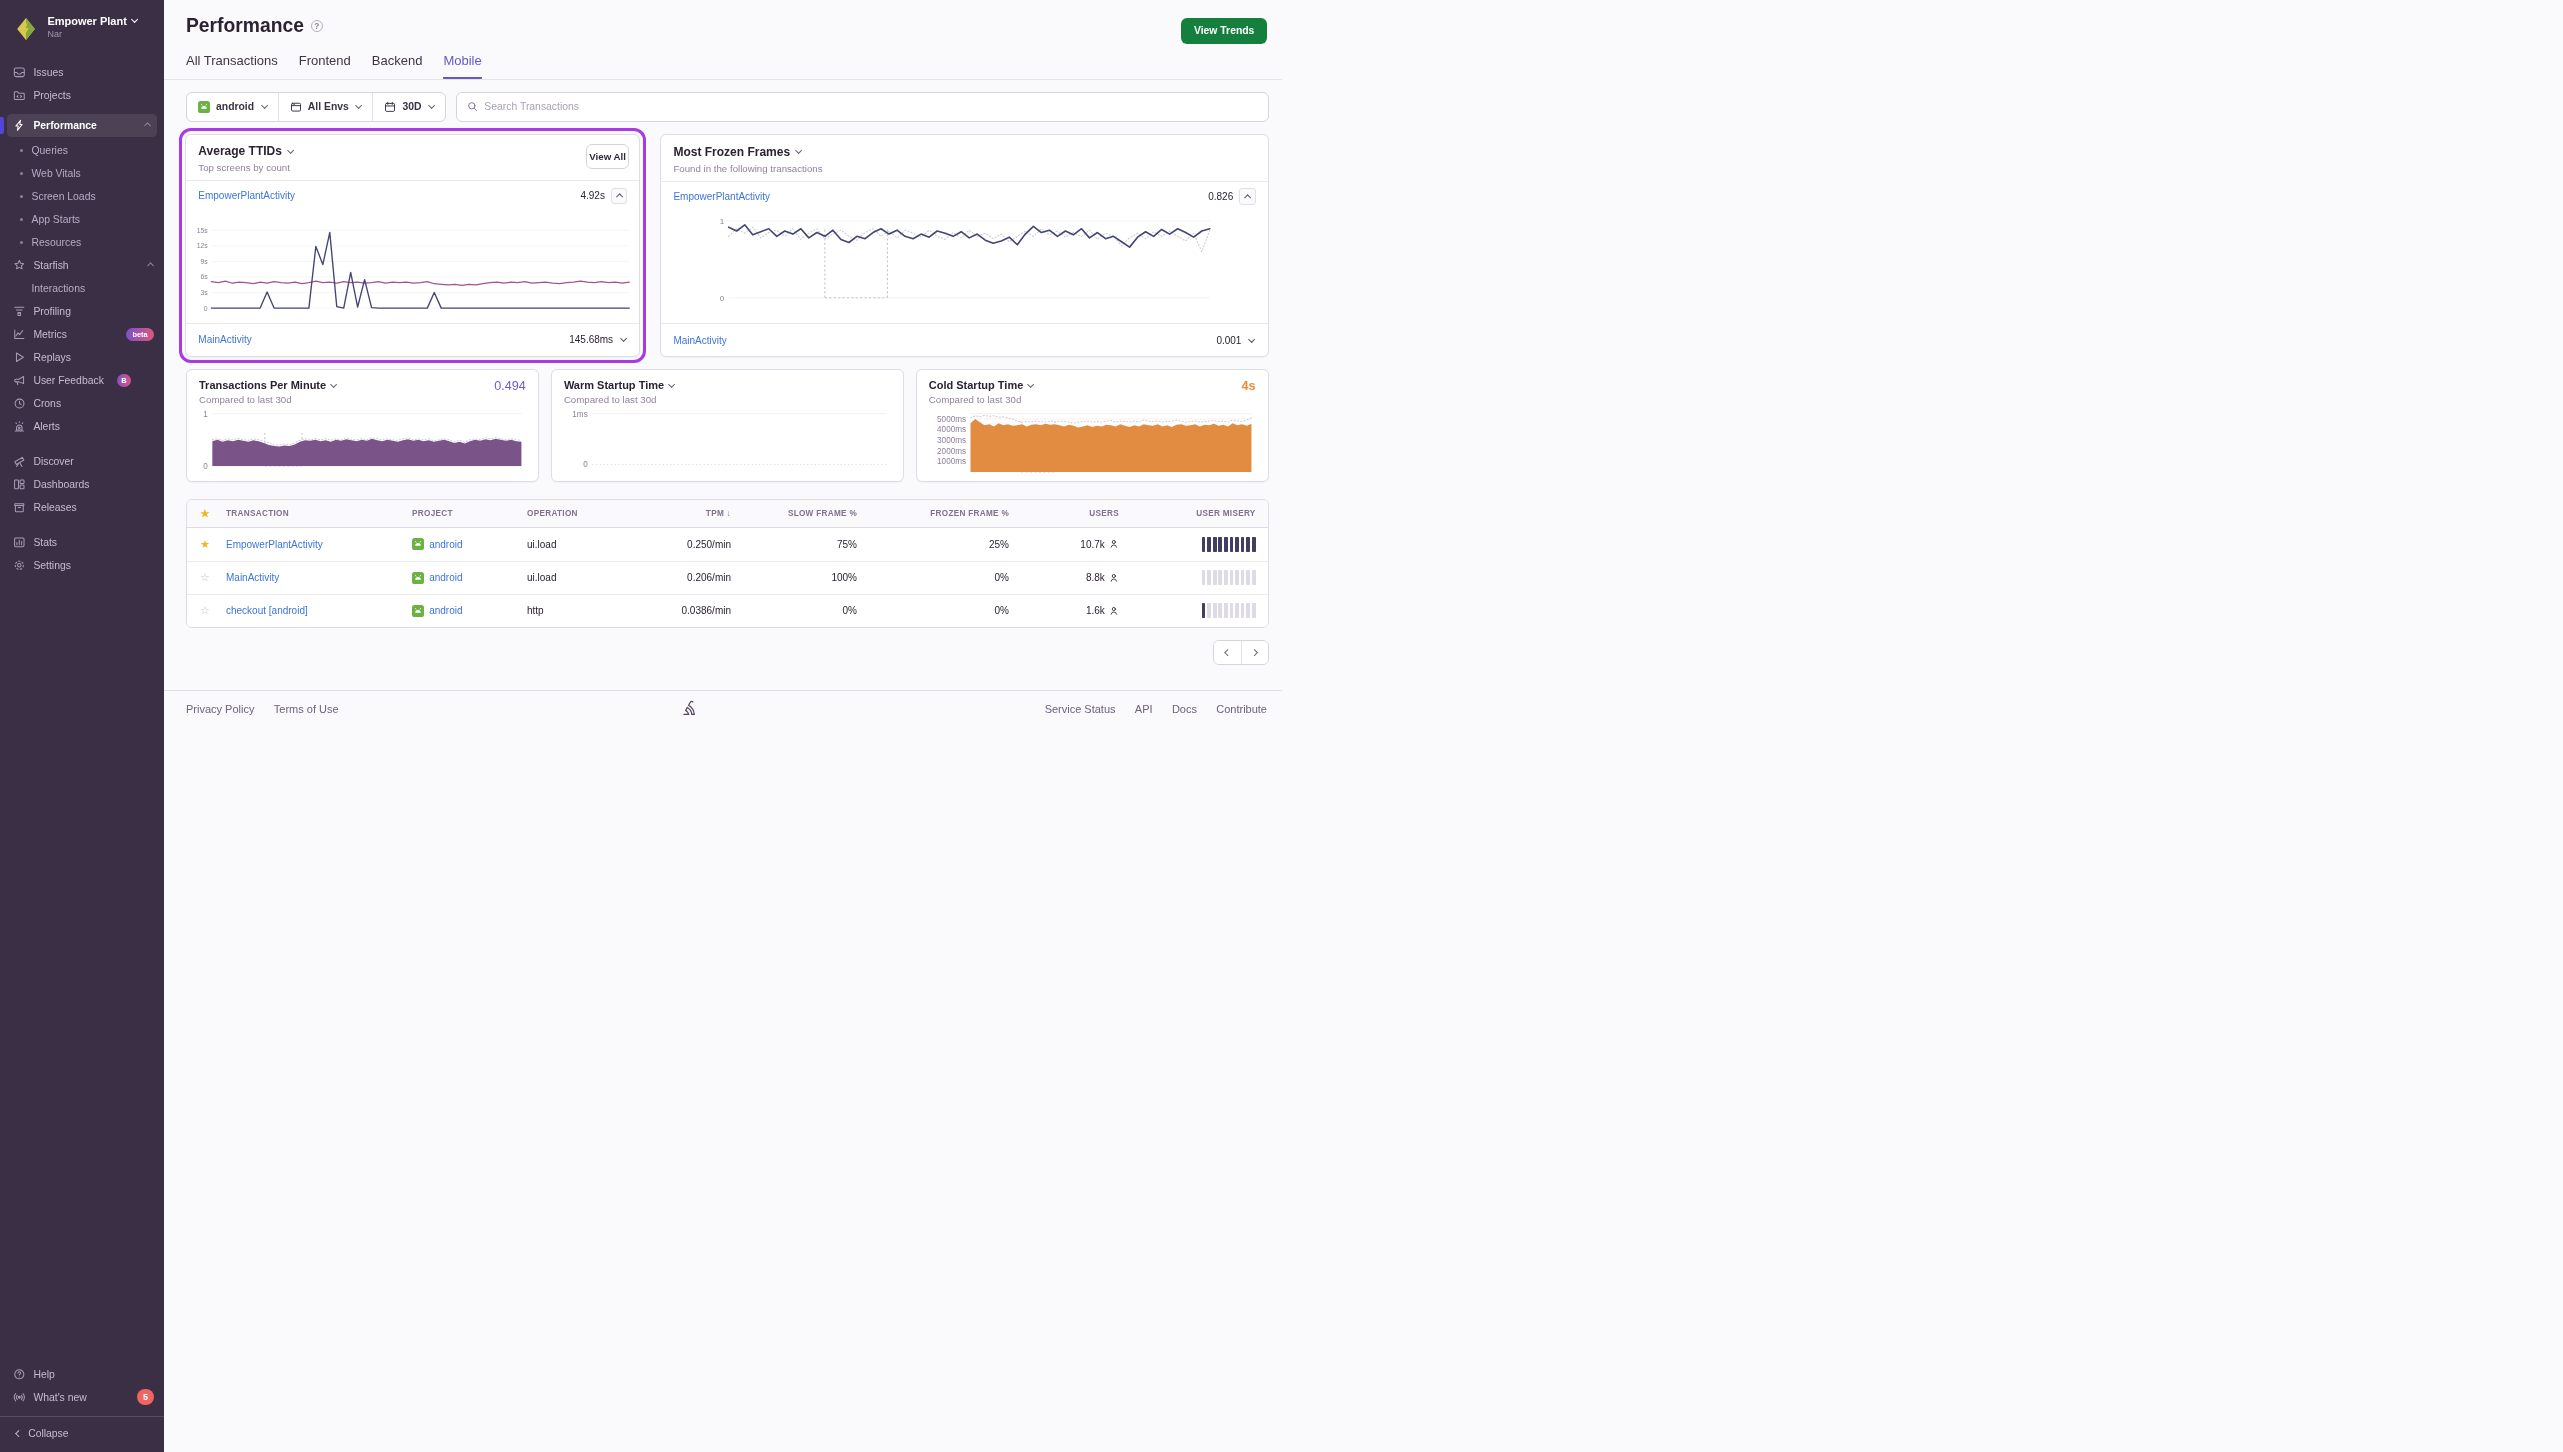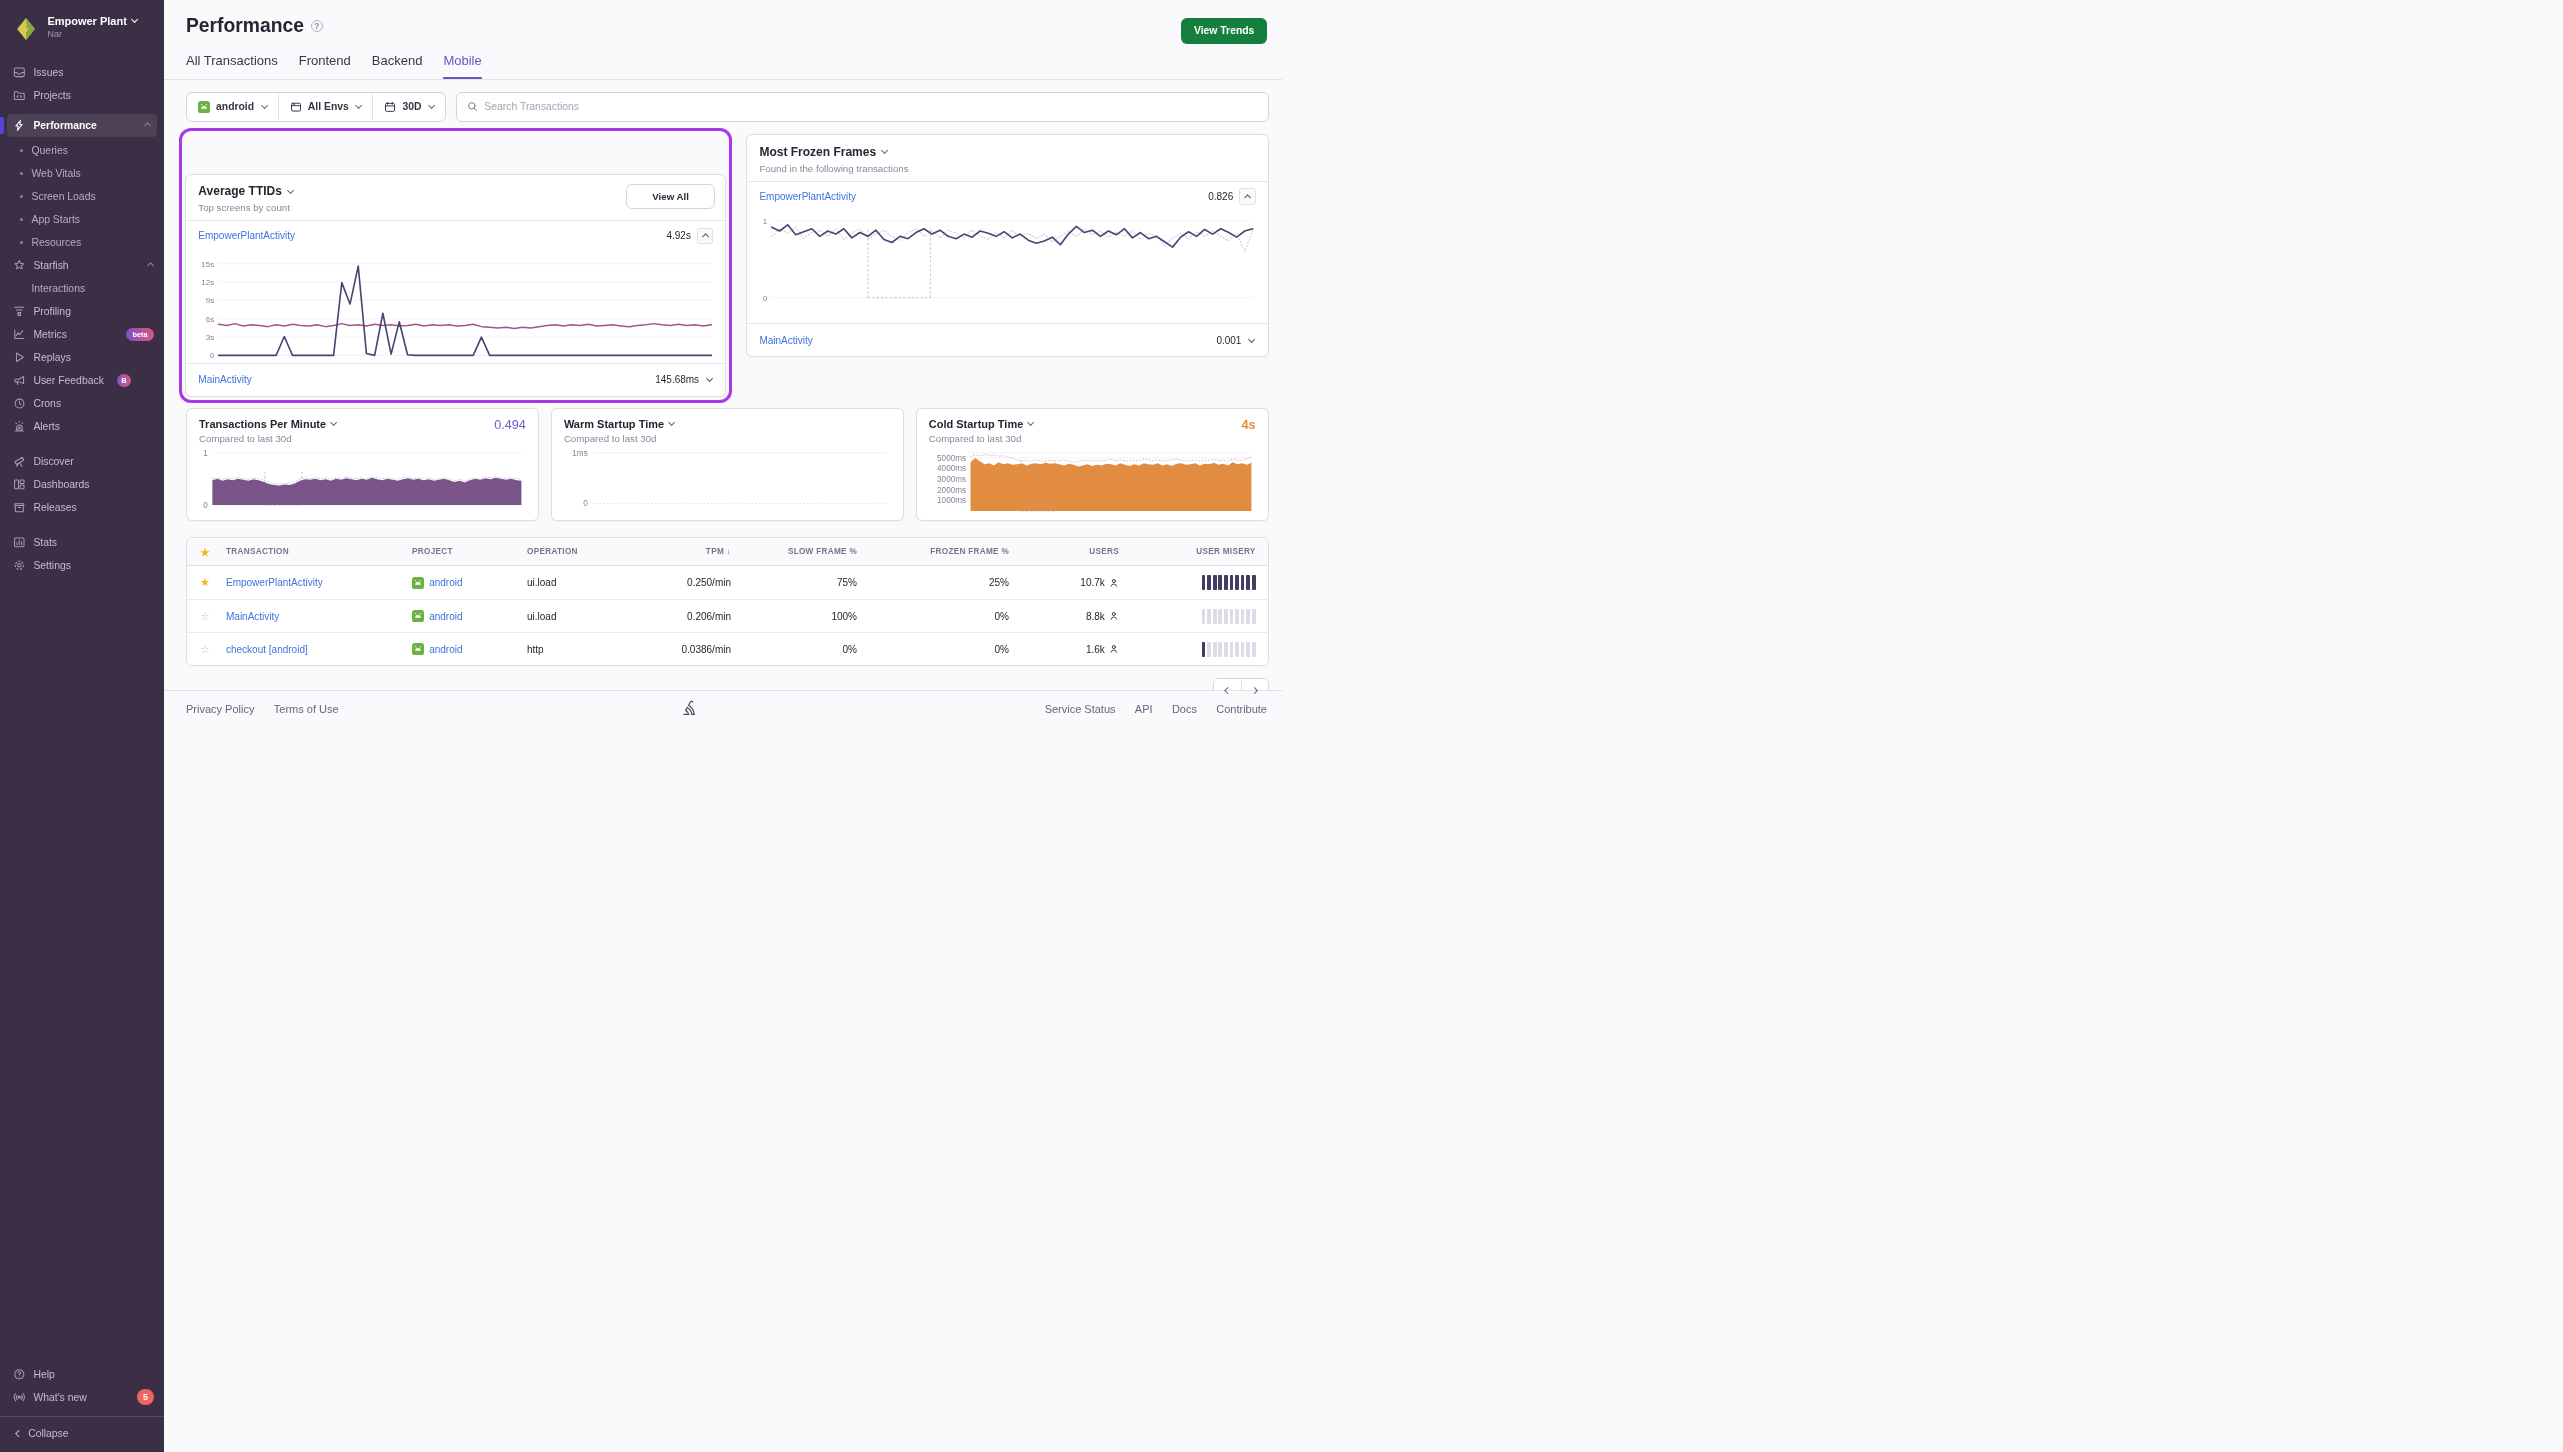--- a/index.html
+++ b/index.html
@@ -53,27 +53,27 @@
   .fseg + .fseg { border-left:0.7px solid #e4dfe9; }
   .fseg .chev { color:#6f6377; margin-left:1.5px; }
   .searchbox { flex:1; display:flex; align-items:center; gap:6.7px; background:#fff; border:0.7px solid #d8d2df; border-radius:6px; height:30.5px; padding:0 9.7px; }
   .searchbox input { border:none; outline:none; flex:1; font-family:inherit; font-size:10.4px; color:#2b2233; background:transparent; }
   .searchbox input::placeholder { color:#a99fb5; }
 
   .row1 { display:flex; gap:10.4px; margin-top:12px; align-items:flex-start; }
   .card { background:#fff; border:0.7px solid #e0dce5; border-radius:6px; box-shadow:0 0.7px 1.5px rgba(43,34,51,.04); }
   .bigcard { height:223px; display:flex; flex-direction:column; }
   .ttid-ring { border:3.7px solid #a838e8; border-radius:12px; padding:3px; margin:-6.7px; margin-right:3.7px; flex:none; }
-  .ttid-card { width:541px;margin-top:40px; }
+  .ttid-card { width:455px; }
   .frozen-card { flex:1; }
   .cardhead { padding:9.7px 12px 7.4px; position:relative; }
   .cardtitle { display:flex; align-items:center; gap:6px; font-size:12px; font-weight:bold; color:#2b2233; }
   .cardtitle .chev { color:#6f6377; }
   .cardsub { font-size:9.7px; color:#90819d; margin-top:3.7px; }
-  .viewall { position:absolute; top:9.7px; right:10.4px; background:#fff; border:0.7px solid #d8d2df; border-radius:6px; font-family:inherit; font-size:9.7px; font-weight:bold; color:#32283c; padding:6px 25px; cursor:pointer; }
+  .viewall { position:absolute; top:9.7px; right:10.4px; background:#fff; border:0.7px solid #d8d2df; border-radius:6px; font-family:inherit; font-size:9.7px; font-weight:bold; color:#32283c; padding:6px 2px; cursor:pointer; }
   .metricrow { display:flex; align-items:center; padding:0 12px; height:30px; border-top:0.7px solid #ebe7ef; flex:none; }
   .metricrow.bottom { height:33px; }
   .tx-link { color:#3c74dd; font-size:10px; text-decoration:none; cursor:pointer; }
   .metricval { margin-left:auto; font-size:10px; color:#2b2233; display:flex; align-items:center; gap:6px;text-align:center; }
   .caretbtn { width:16.4px; height:16.4px; border:0.7px solid #e3dee9; background:#faf9fb; border-radius:3px; display:flex; align-items:center; justify-content:center; color:#5f5468; cursor:pointer; }
   .caretplain { color:#5f5468; padding:0 1.5px; cursor:pointer; display:flex; align-items:center; }
   .chartbox { flex:1; min-height:0; padding:1.5px 6px 0 3px; }
   .chartbox svg, .minichart svg { width:100%; height:100%; display:block; }
 
   .row2 { display:flex; gap:12px; margin-top:12px; }

